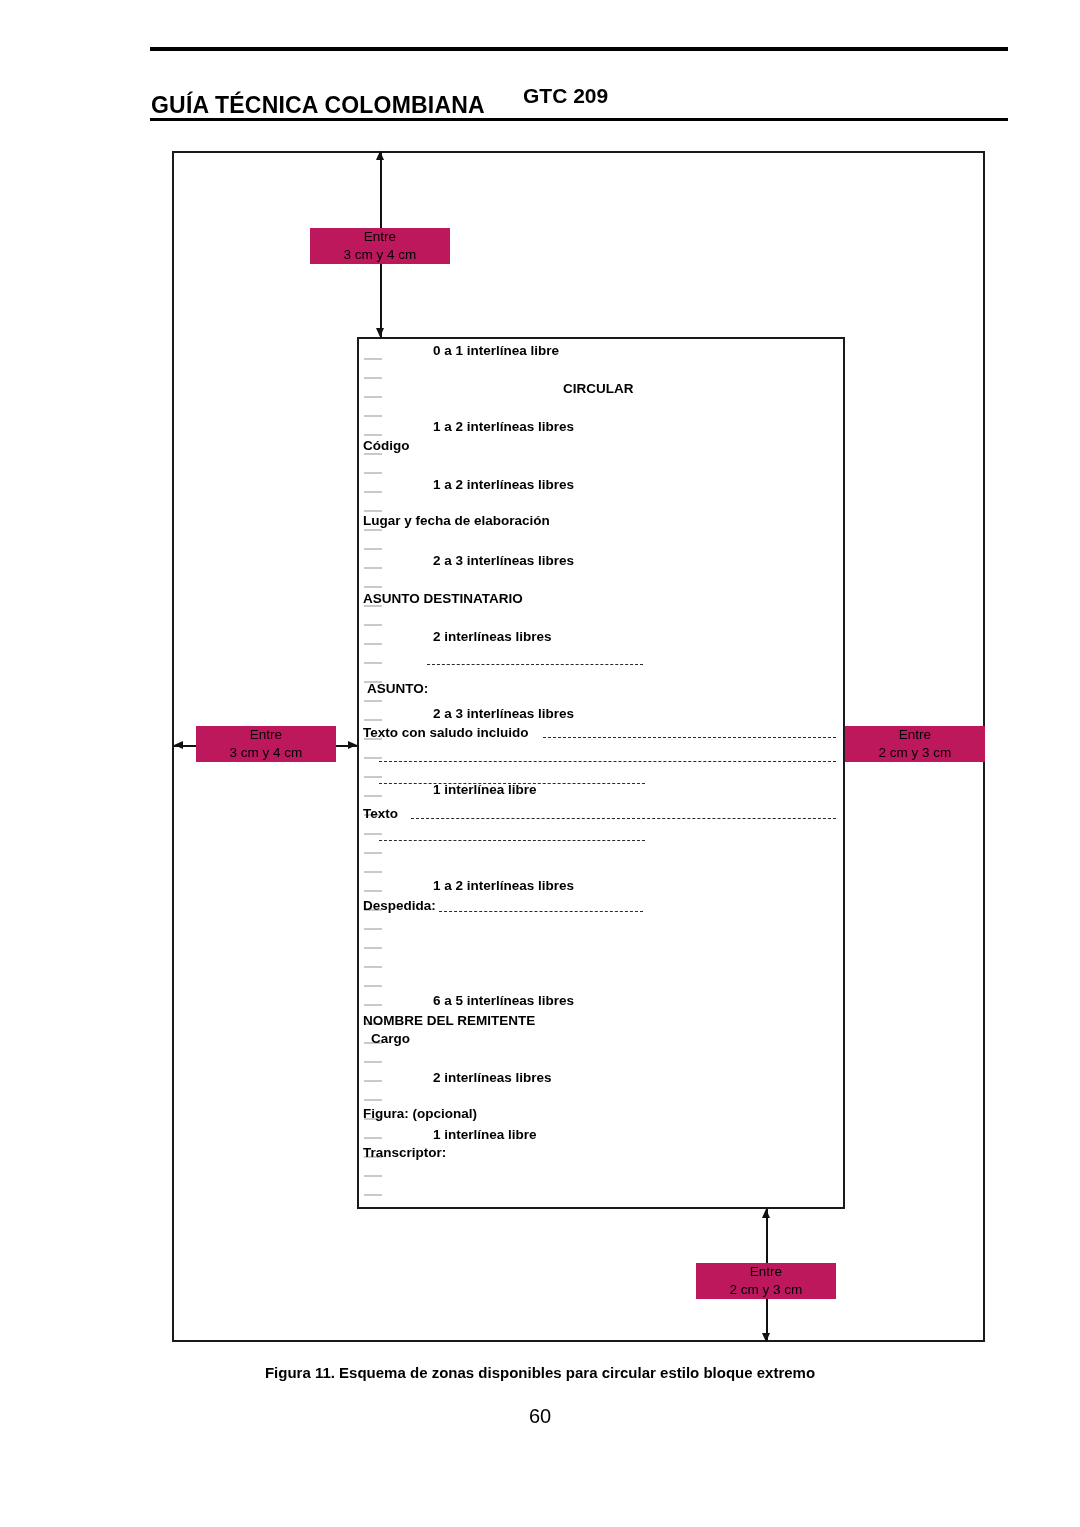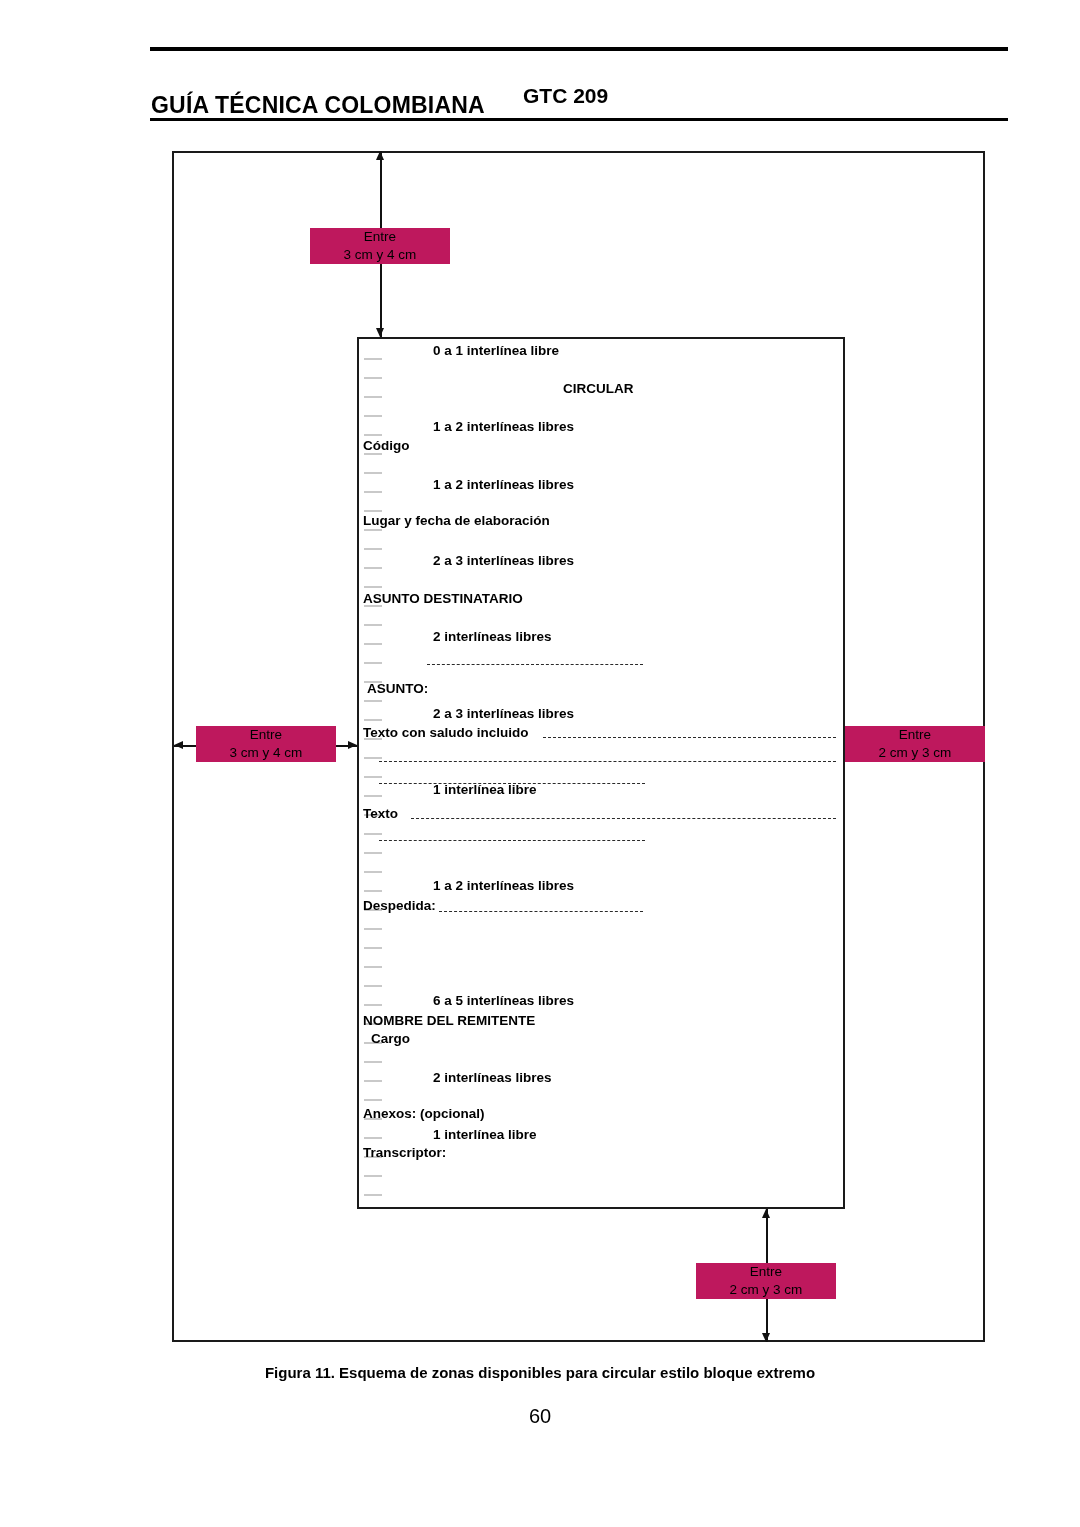--- a/index.html
+++ b/index.html
@@ -269,21 +269,21 @@
 
   <div class="txt note" style="left:74px; top:540px;">1 a 2 interlíneas libres</div>
   <div class="txt bold" style="left:4px; top:560px;">Despedida:</div>
   <div class="dash" style="left:80px; top:572px; width:204px;"></div>
 
   <div class="txt note" style="left:74px; top:655px;">6 a 5 interlíneas libres</div>
   <div class="txt bold" style="left:4px; top:675px;">NOMBRE DEL REMITENTE</div>
   <div class="txt bold" style="left:12px; top:693px;">Cargo</div>
 
   <div class="txt note" style="left:74px; top:732px;">2 interlíneas libres</div>
-  <div class="txt bold" style="left:4px; top:768px;">Anexos: (opcional)</div>
+  <div class="txt bold" style="left:4px; top:768px;">Figura: (opcional)</div>
 
   <div class="txt note" style="left:74px; top:789px;">1 interlínea libre</div>
   <div class="txt bold" style="left:4px; top:807px;">Transcriptor:</div>
 
 </div>
 
 <div id="figure-caption">Figura 11. Esquema de zonas disponibles para circular estilo bloque extremo</div>
 <div id="page-number">60</div>
 
 </body></html>

